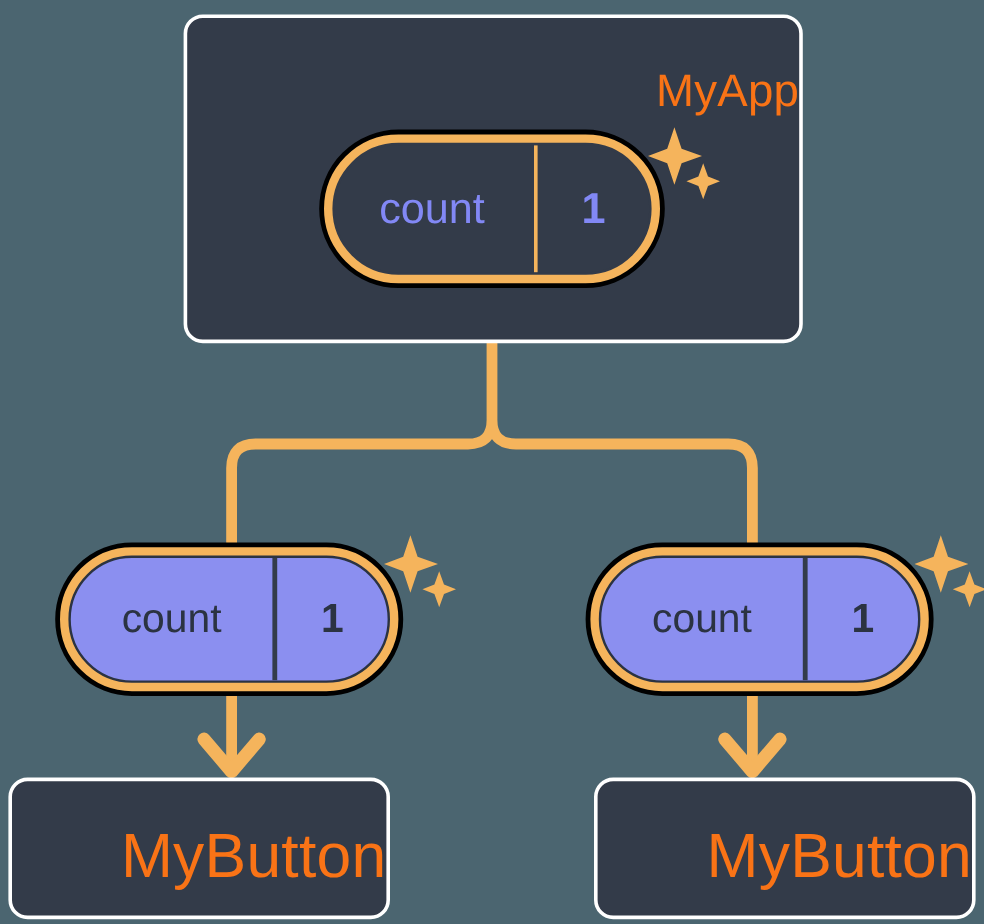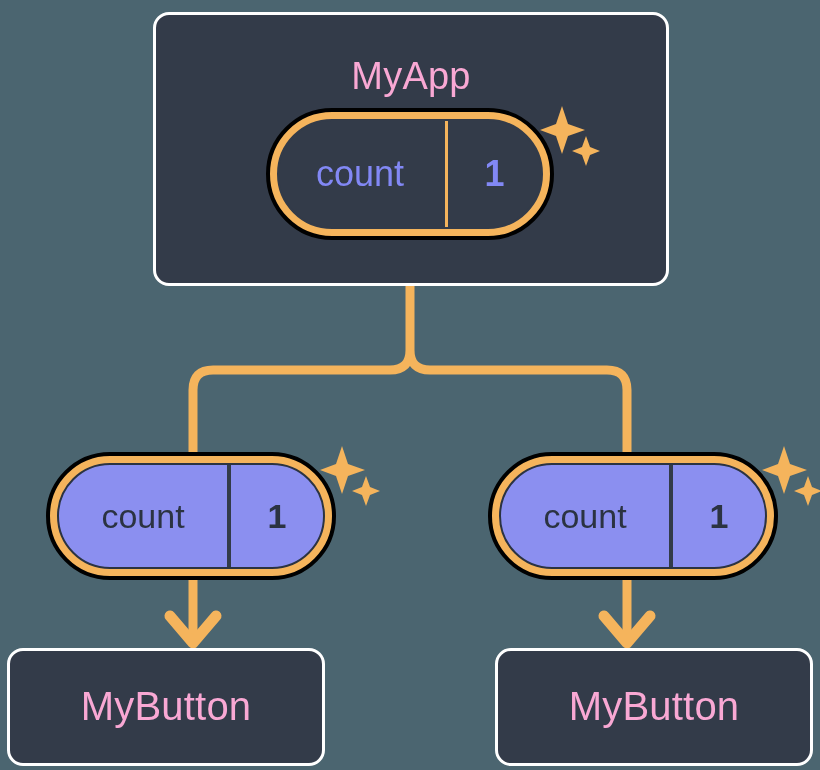--- a/index.html
+++ b/index.html
@@ -32,22 +32,22 @@
     position: absolute;
     background: #333b49;
     border: 3px solid #ffffff;
     border-radius: 16px;
     box-sizing: border-box;
   }
   .card-title {
     position: absolute;
     left: 0;
     right: 0;
-    text-align: center;
-    color: #f9a8d4;
+    text-align: right;
+    color: #f97316;
     font-size: 38px;
     font-weight: 400;
     letter-spacing: 0.2px;
     white-space: nowrap;
   }
   #app-card {
     left: 153px;
     top: 12px;
     width: 516px;
     height: 274px;
@@ -56,21 +56,21 @@
     top: 40px;
   }
   .button-card {
     width: 318px;
     height: 118px;
   }
   #button-card-left  { left: 7px;   top: 648px; }
   #button-card-right { left: 495px; top: 648px; }
   .button-card .card-title {
     top: 33px;
-    font-size: 40px;
+    font-size: 52px;
   }
 
   
   .pill {
     position: absolute;
     box-sizing: border-box;
     border: 4px solid #000000;
     border-radius: 999px;
     padding: 7px;
     background: #f5b45c;

